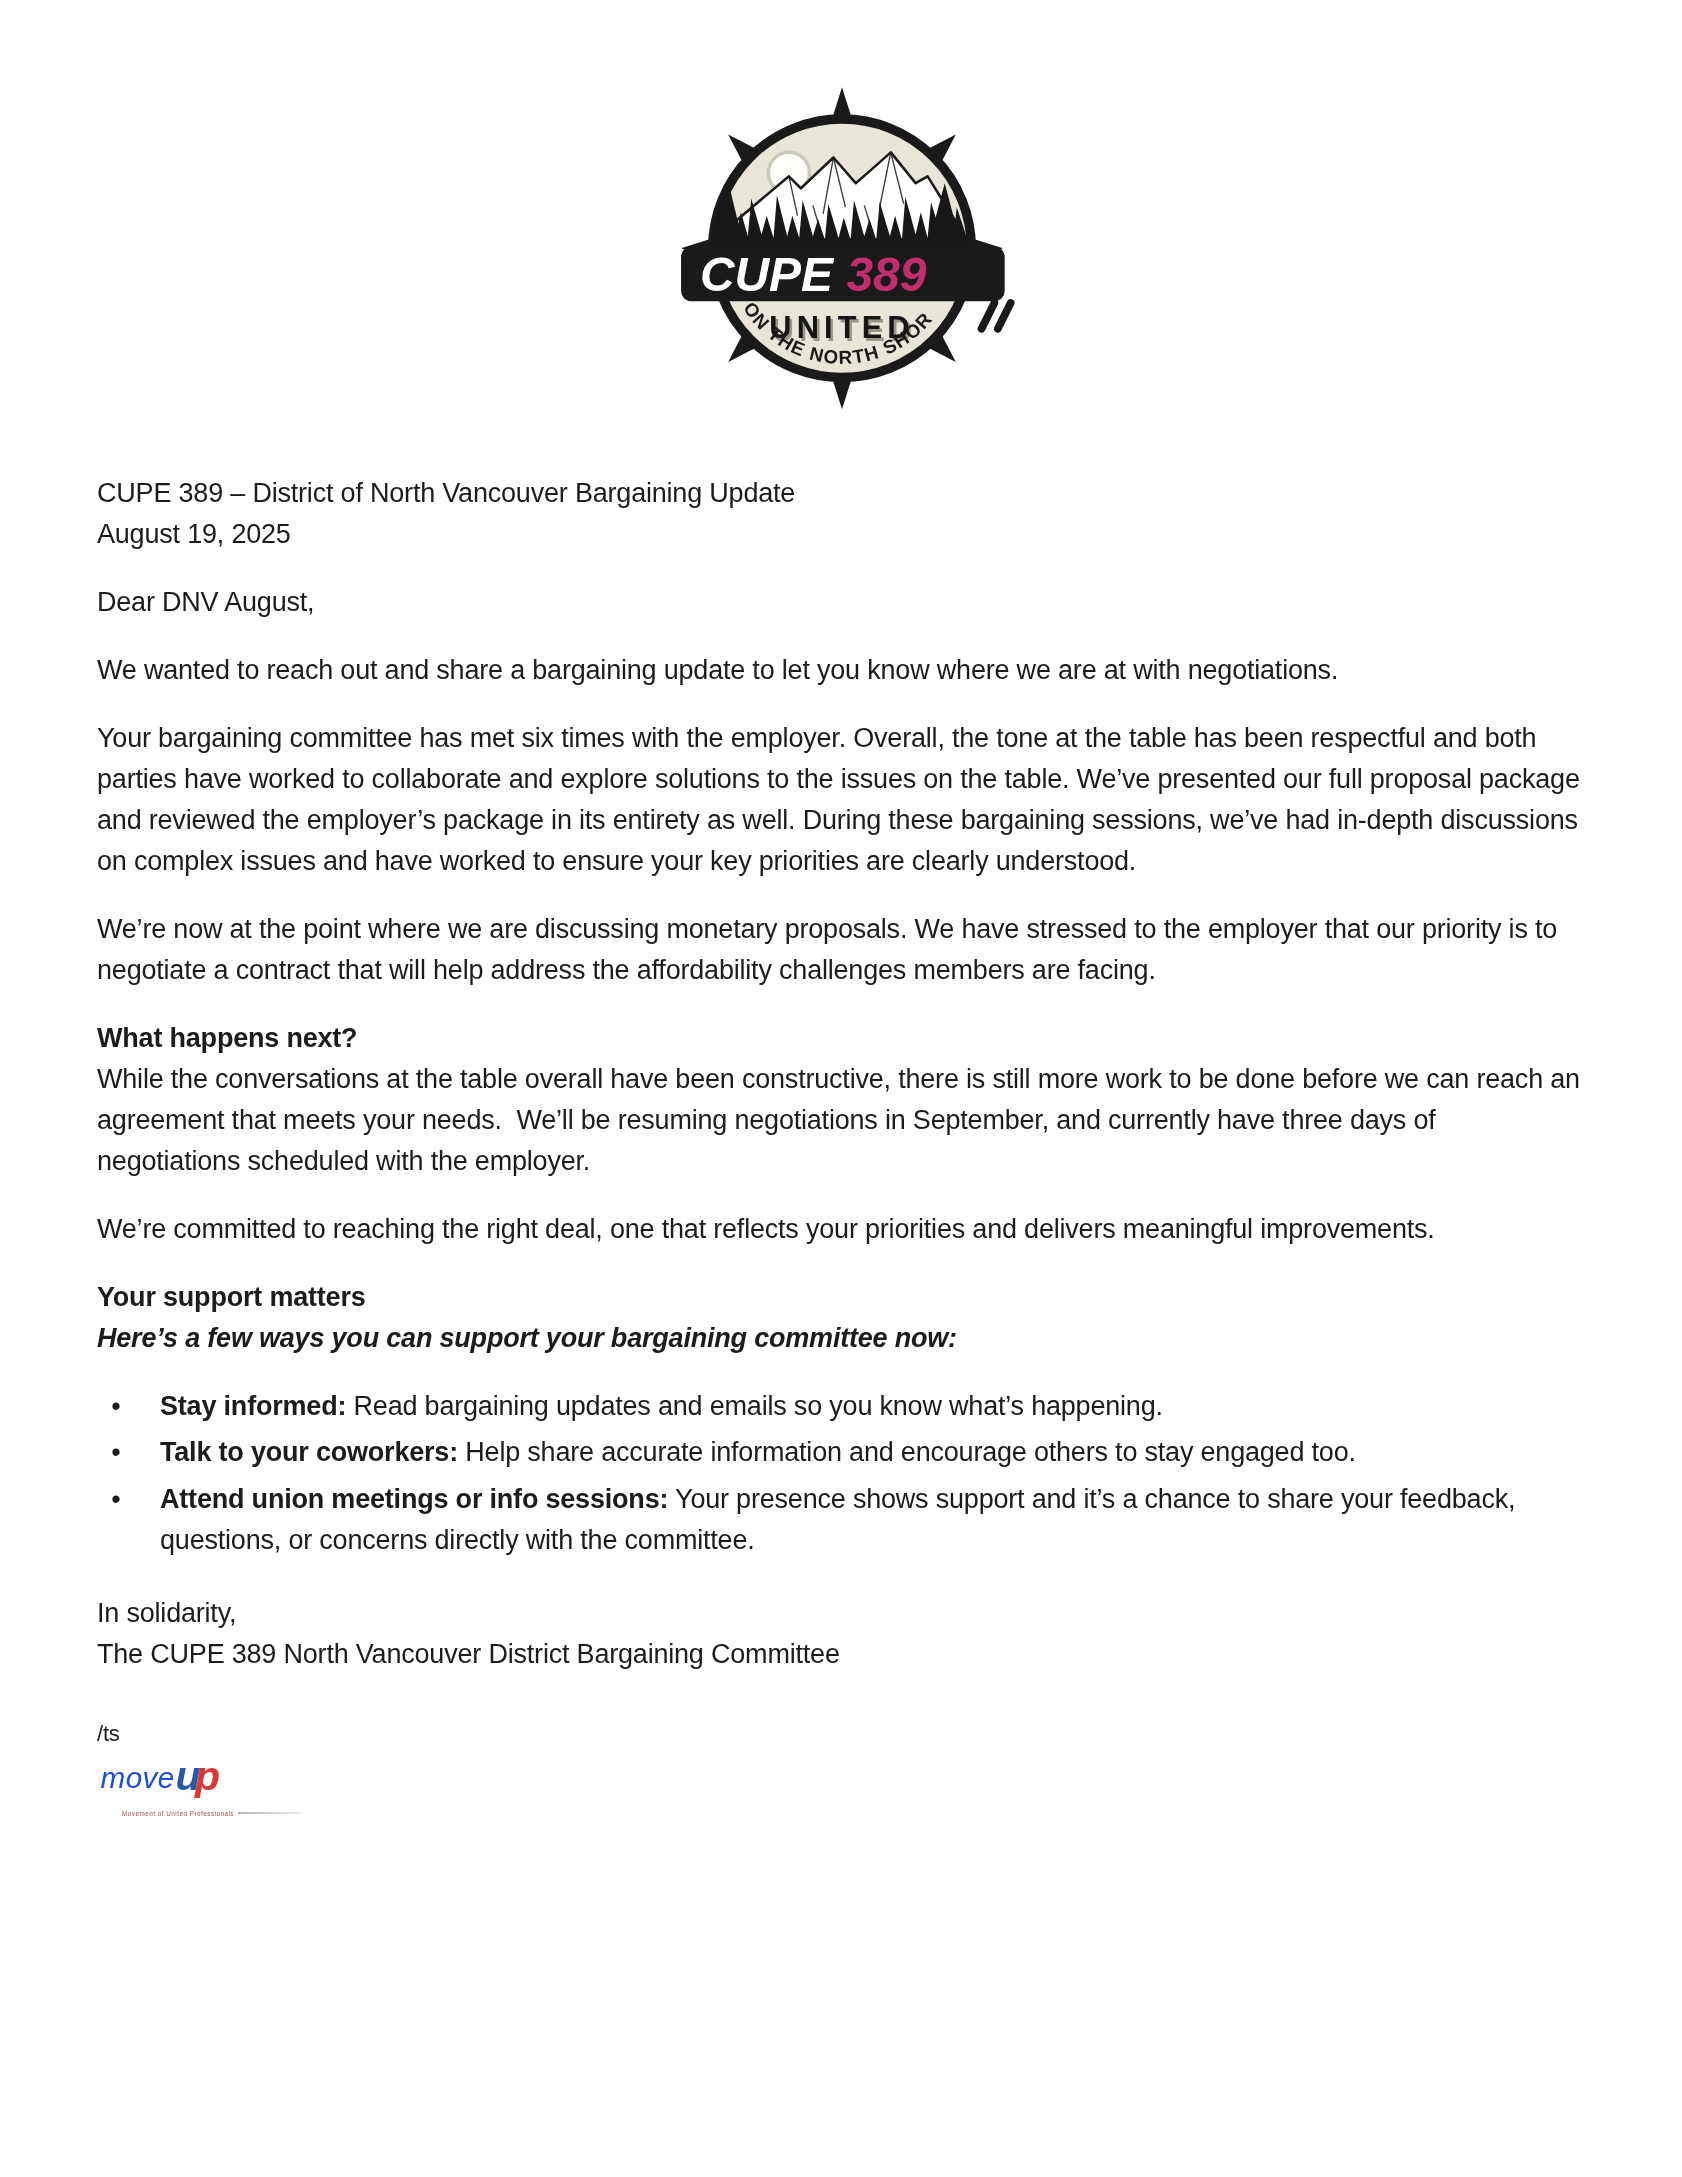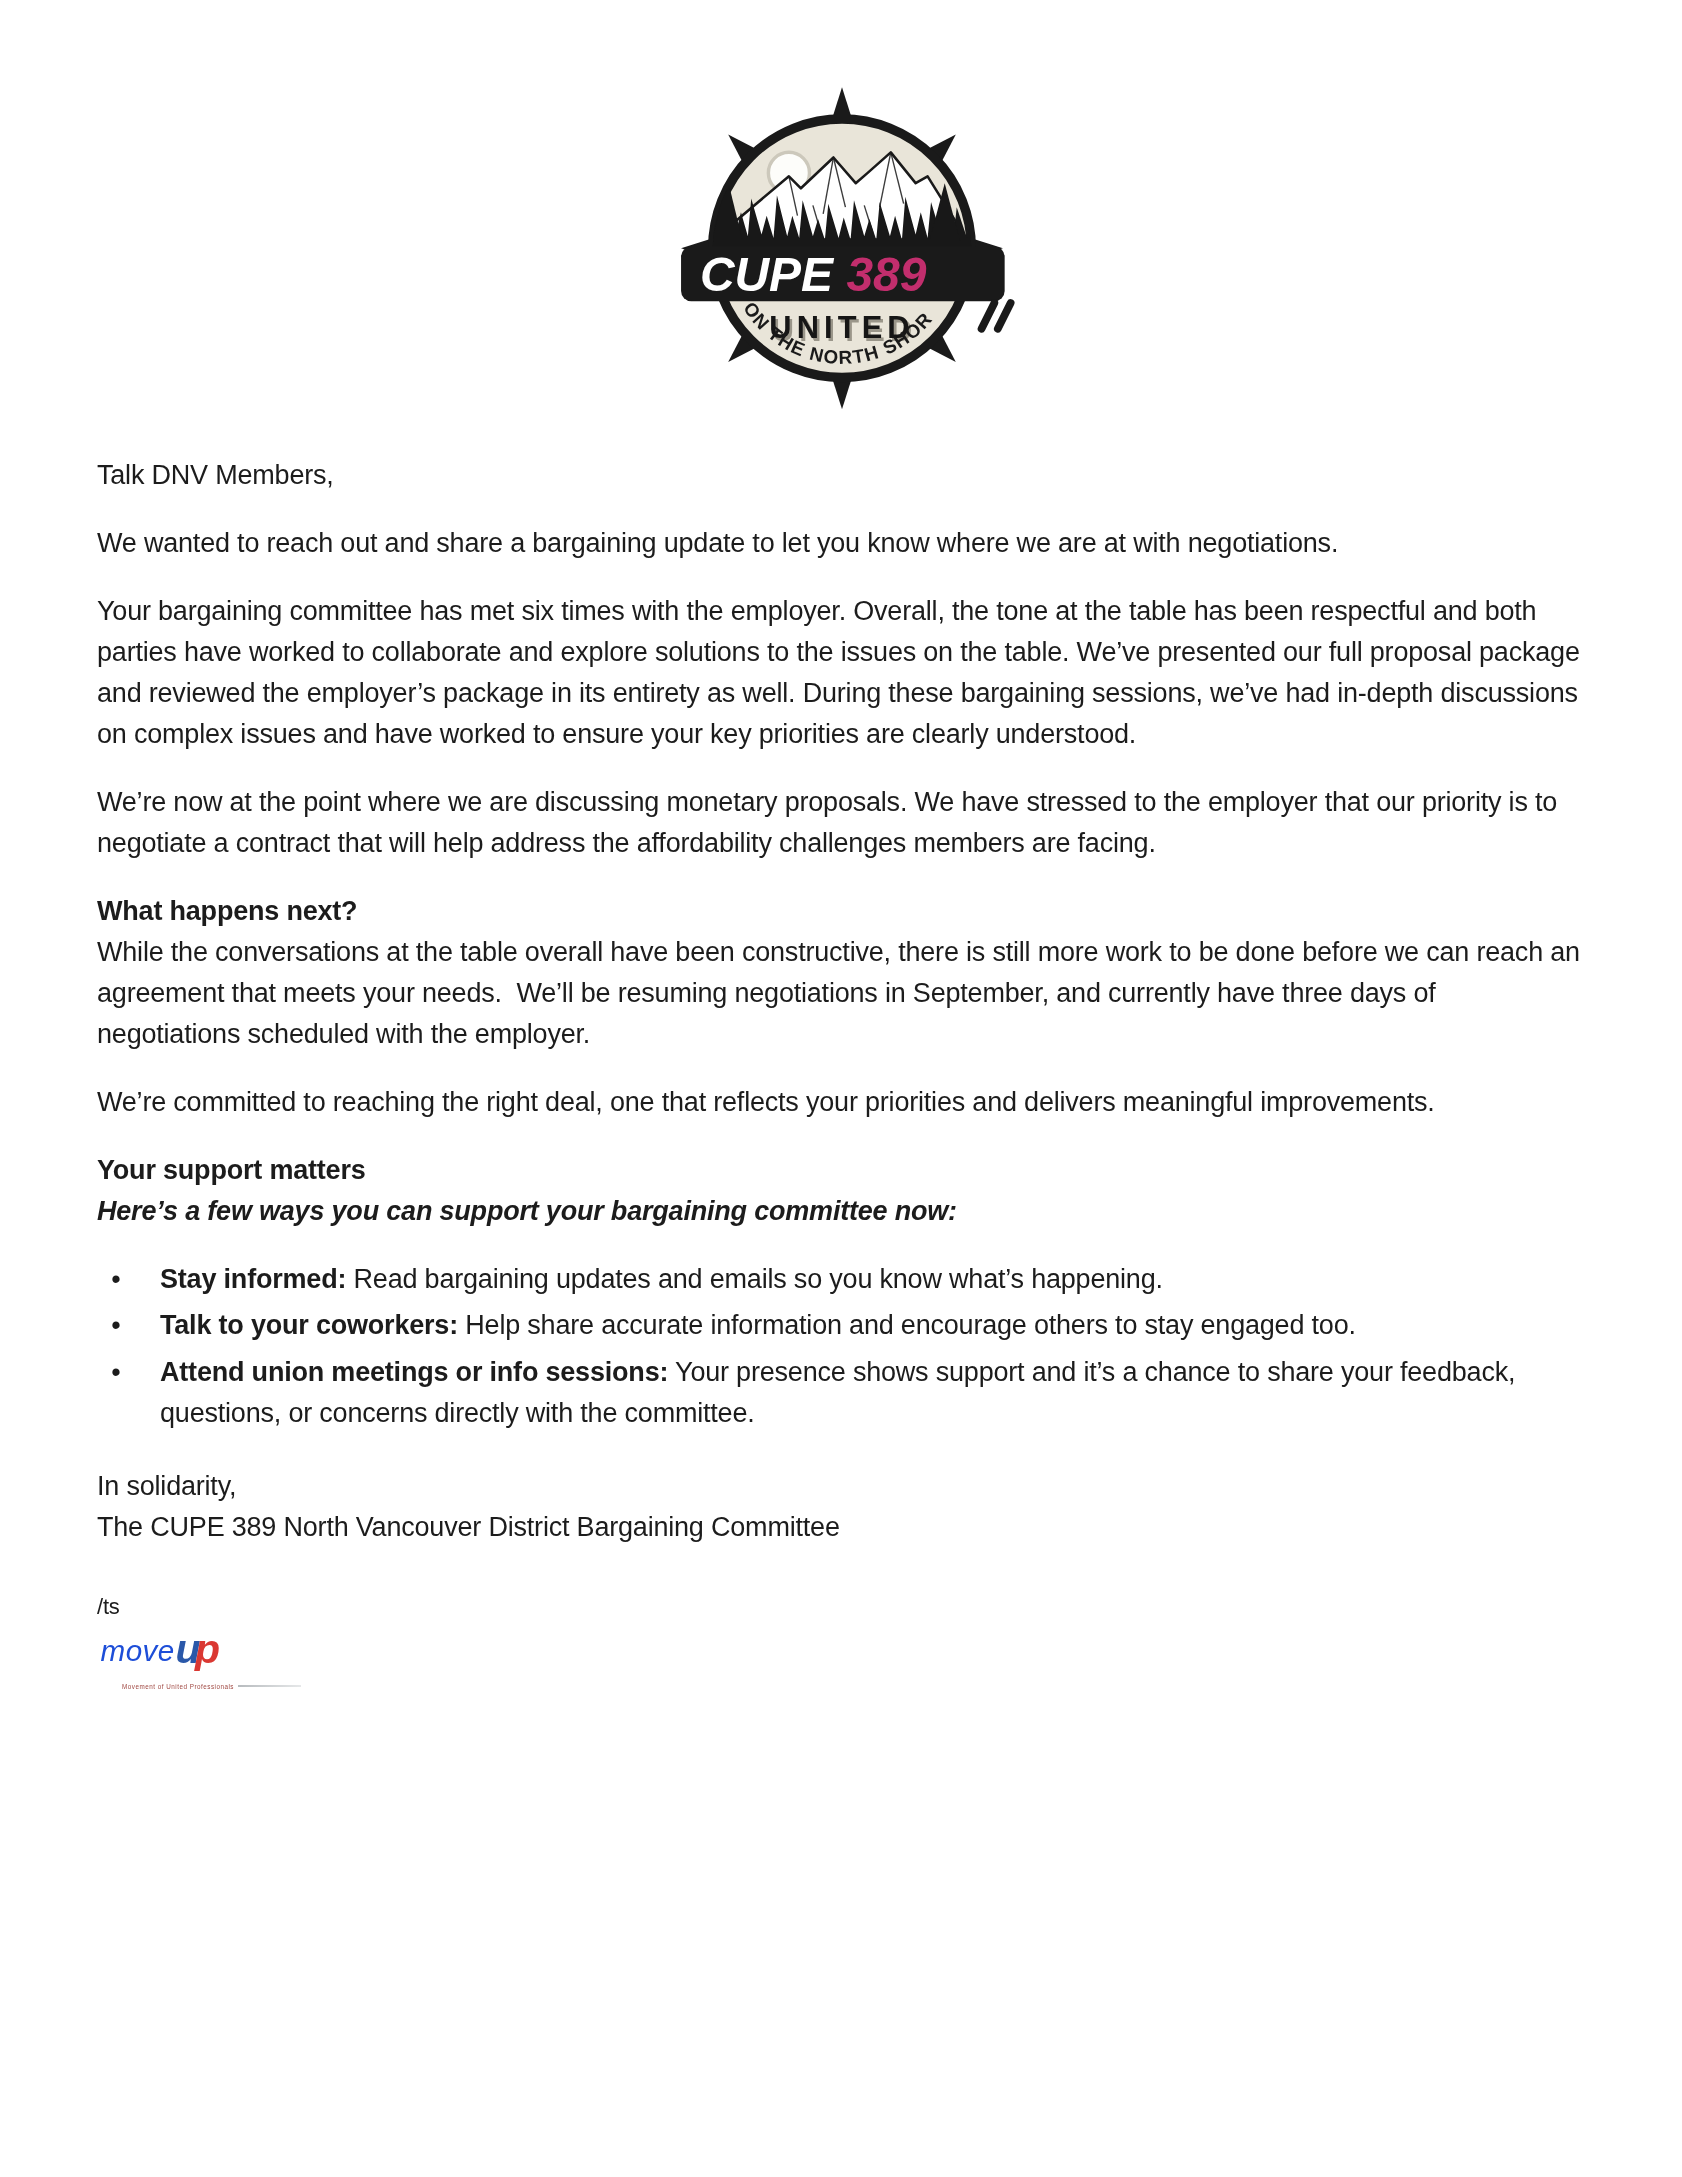--- a/index.html
+++ b/index.html
@@ -157,22 +157,26 @@
       <text x="210" y="305" text-anchor="middle" font-size="36" font-weight="700" letter-spacing="6" fill="#161616">UNITED</text>
 
       <text font-size="22" font-weight="700" letter-spacing="1.5" fill="#1a1a1a">
         <textPath href="#arcPath" startOffset="50%" text-anchor="middle">ON THE NORTH SHORE</textPath>
       </text>
     </svg>
   </div>
 
   <div class="content">
 
-
-    <p>Talk DNV Members,</p>
+    <div class="title-block">
+      <div>CUPE 389 – District of North Vancouver Bargaining Update</div>
+      <div>August 19, 2025</div>
+    </div>
+
+    <p>Dear DNV August,</p>
 
     <p>We wanted to reach out and share a bargaining update to let you know where we are at with negotiations.</p>
 
     <p>Your bargaining committee has met six times with the employer. Overall, the tone at the table has been respectful and both parties have worked to collaborate and explore solutions to the issues on the table. We’ve presented our full proposal package and reviewed the employer’s package in its entirety as well. During these bargaining sessions, we’ve had in-depth discussions on complex issues and have worked to ensure your key priorities are clearly understood.</p>
 
     <p>We’re now at the point where we are discussing monetary proposals. We have stressed to the employer that our priority is to negotiate a contract that will help address the affordability challenges members are facing.</p>
 
     <p class="h">What happens next?</p>
     <p>While the conversations at the table overall have been constructive, there is still more work to be done before we can reach an agreement that meets your needs.&nbsp; We’ll be resuming negotiations in September, and currently have three days of negotiations scheduled with the employer.</p>
 

